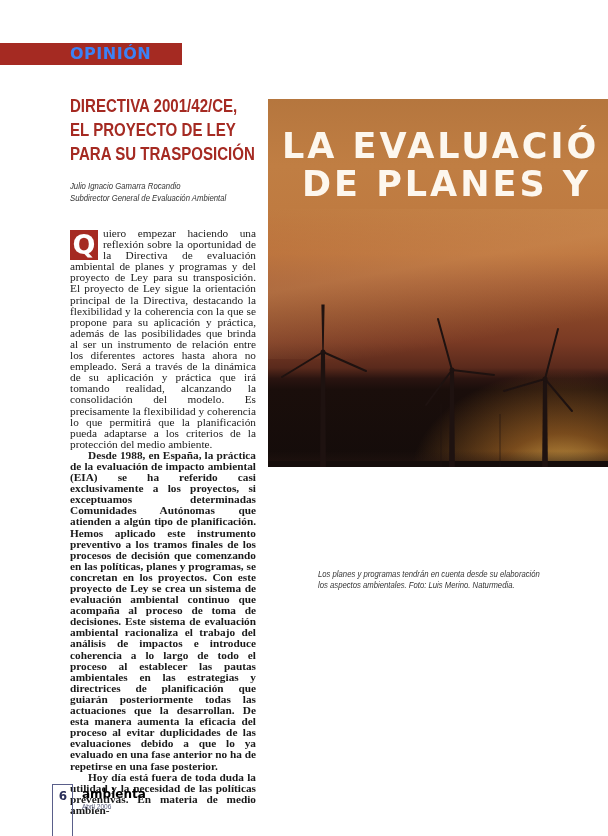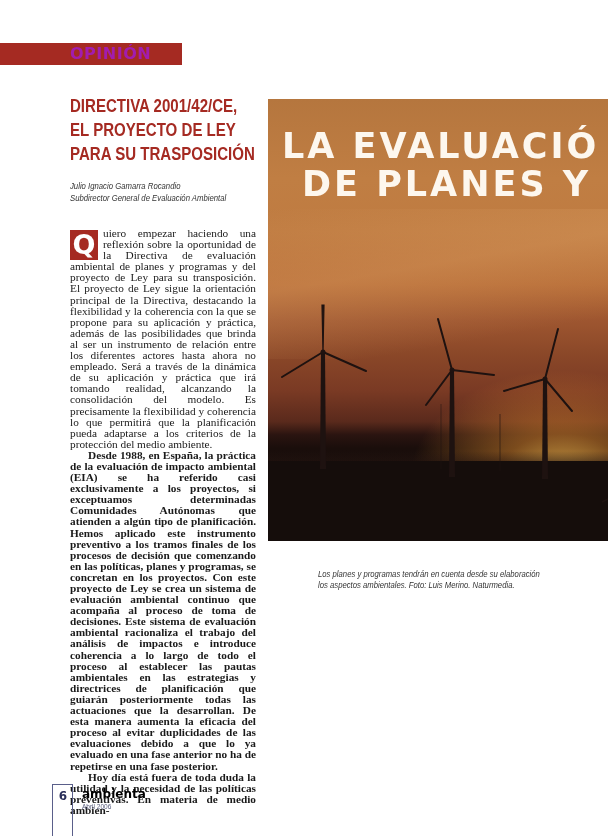--- a/index.html
+++ b/index.html
@@ -6,21 +6,21 @@
   html, body { width: 608px; height: 836px; background: #ffffff; overflow: hidden; }
   body { position: relative; font-family: "Liberation Serif", serif; color: #1a1a1a; }
 
   .section-bar {
     position: absolute; left: 0; top: 43px; width: 182px; height: 22px;
     background: #a52a22;
   }
   .section-label {
     position: absolute; left: 70px; top: 44px;
     font-family: "DejaVu Sans", sans-serif; font-weight: bold; font-size: 16px;
-    letter-spacing: 0.5px; color: #a21caf;
+    letter-spacing: 0.5px; color: #3b82f6;
   }
 
   .headline {
     position: absolute; left: 70px; top: 94px; width: 200px;
     font-family: "Liberation Sans", sans-serif; font-weight: bold;
     font-size: 17.5px; line-height: 24px; color: #a52a22;
     transform: scaleX(0.86); transform-origin: left top;
     white-space: nowrap;
   }
   .headline div { display: block; }
@@ -39,21 +39,21 @@
   }
   .body-col p { margin: 0; }
   .body-col p + p { text-indent: 18px; font-weight: bold; }
   .dropcap {
     float: left; width: 28px; height: 30px; background: #a52a22; color: #fff;
     font-family: "DejaVu Sans", sans-serif; font-weight: bold; font-size: 27px;
     line-height: 30px; text-align: center; margin: 2px 5px 0 0;
   }
 
   .photo {
-    position: absolute; left: 268px; top: 99px; width: 340px; height: 442px;
+    position: absolute; left: 268px; top: 99px; width: 340px; height: 368px;
     overflow: hidden;
     background:
       linear-gradient(180deg,
         #b5763e 0%, #c07e43 18%, #bf7b41 30%, #b66b36 42%,
         #9e5630 50%, #8a4728 58%, #7a3a24 66%, #5a2a1c 73%,
         #2a1410 76%, #1a0e0b 79%, #140c0a 100%);
   }
   .photo-glow {
     position: absolute; right: -20px; top: 270px; width: 220px; height: 140px;
     background: radial-gradient(ellipse at 70% 80%, rgba(255,200,90,0.85) 0%, rgba(240,150,50,0.45) 30%, rgba(200,110,40,0) 70%);

